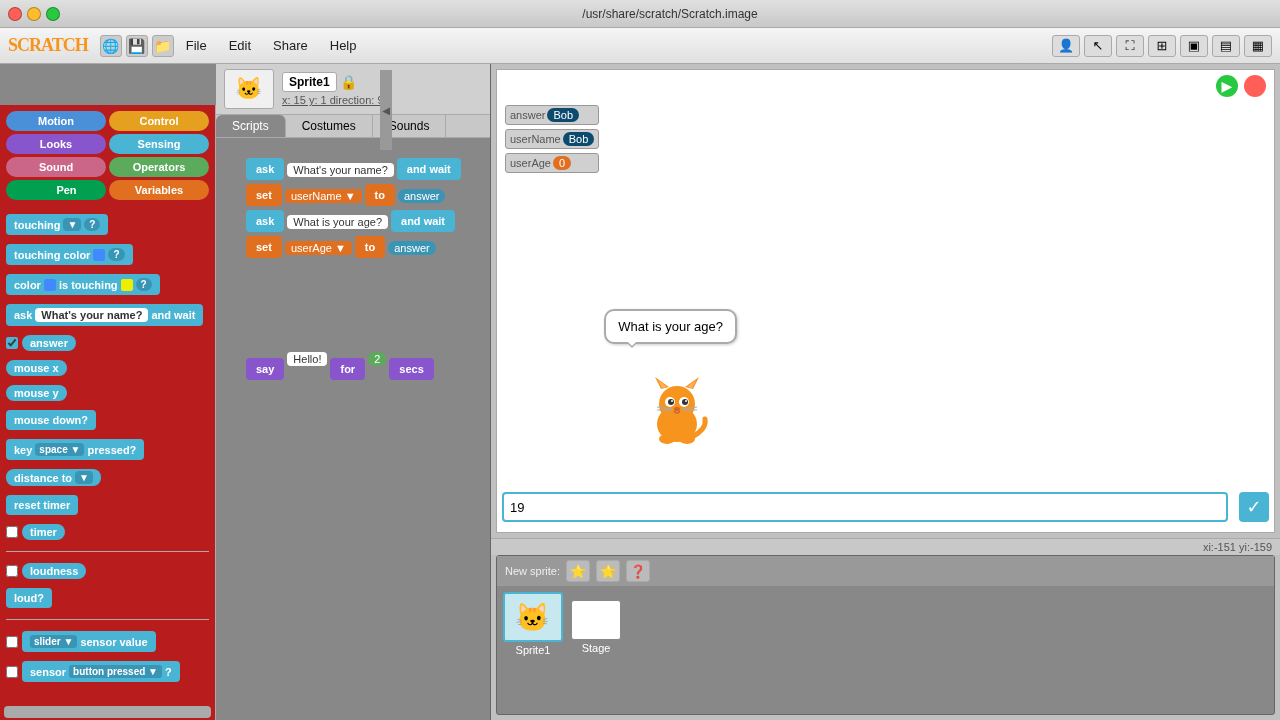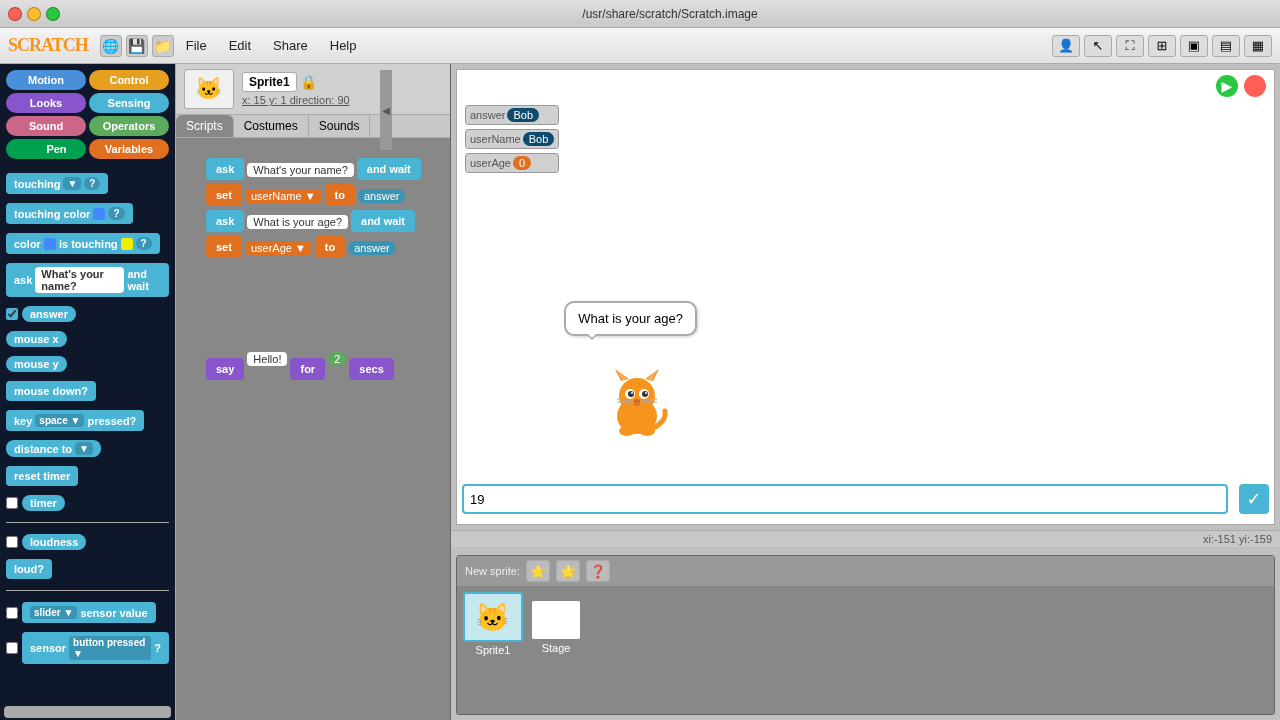--- a/index.html
+++ b/index.html
@@ -65,25 +65,26 @@
     }
 
     
     .main-layout {
       display: flex;
       height: calc(720px - 28px - 36px);
     }
 
     
     .left-panel {
-      width: 176px;
-      background: #0f172a;
+      width: 216px;
+      background: #b91c1c;
       border-right: 1px solid #aaa;
       display: flex;
       flex-direction: column;
+      margin-top: 41px;
     }
     .block-categories {
       display: grid;
       grid-template-columns: 1fr 1fr;
       gap: 3px;
       padding: 6px;
     }
     .cat-btn {
       padding: 4px 8px;
       border-radius: 12px;
@@ -210,21 +211,21 @@
       padding: 2px 6px; font-size: 12px; font-weight: bold;
     }
     .lock-icon { font-size: 14px; }
     .sprite-coords { font-size: 11px; color: #555; text-decoration: underline; }
     .tab-bar {
       background: #c8c8c8;
       display: flex;
       border-bottom: 1px solid #aaa;
     }
     .tab {
-      padding: 4px 10px;
+      padding: 4px 16px;
       font-size: 12px;
       cursor: pointer;
       border-right: 1px solid #aaa;
     }
     .tab.active { background: #888; color: white; border-radius: 6px 6px 0 0; }
     .scripts-area {
       flex: 1;
       background: #888;
       padding: 10px;
       position: relative;
@@ -443,21 +444,21 @@
       font-size: 11px;
       color: #555;
       text-align: right;
       border-top: 1px solid #aaa;
     }
 
     
     .sprite-list-area {
       background: #888;
       height: 160px;
-      margin: 8px 5px 5px 5px;
+      margin: 0 5px 5px 5px;
       border: 1px solid #666;
       border-radius: 3px;
     }
     .sprite-list-header {
       background: #999;
       padding: 4px 8px;
       font-size: 11px;
       color: white;
       display: flex;
       align-items: center;

